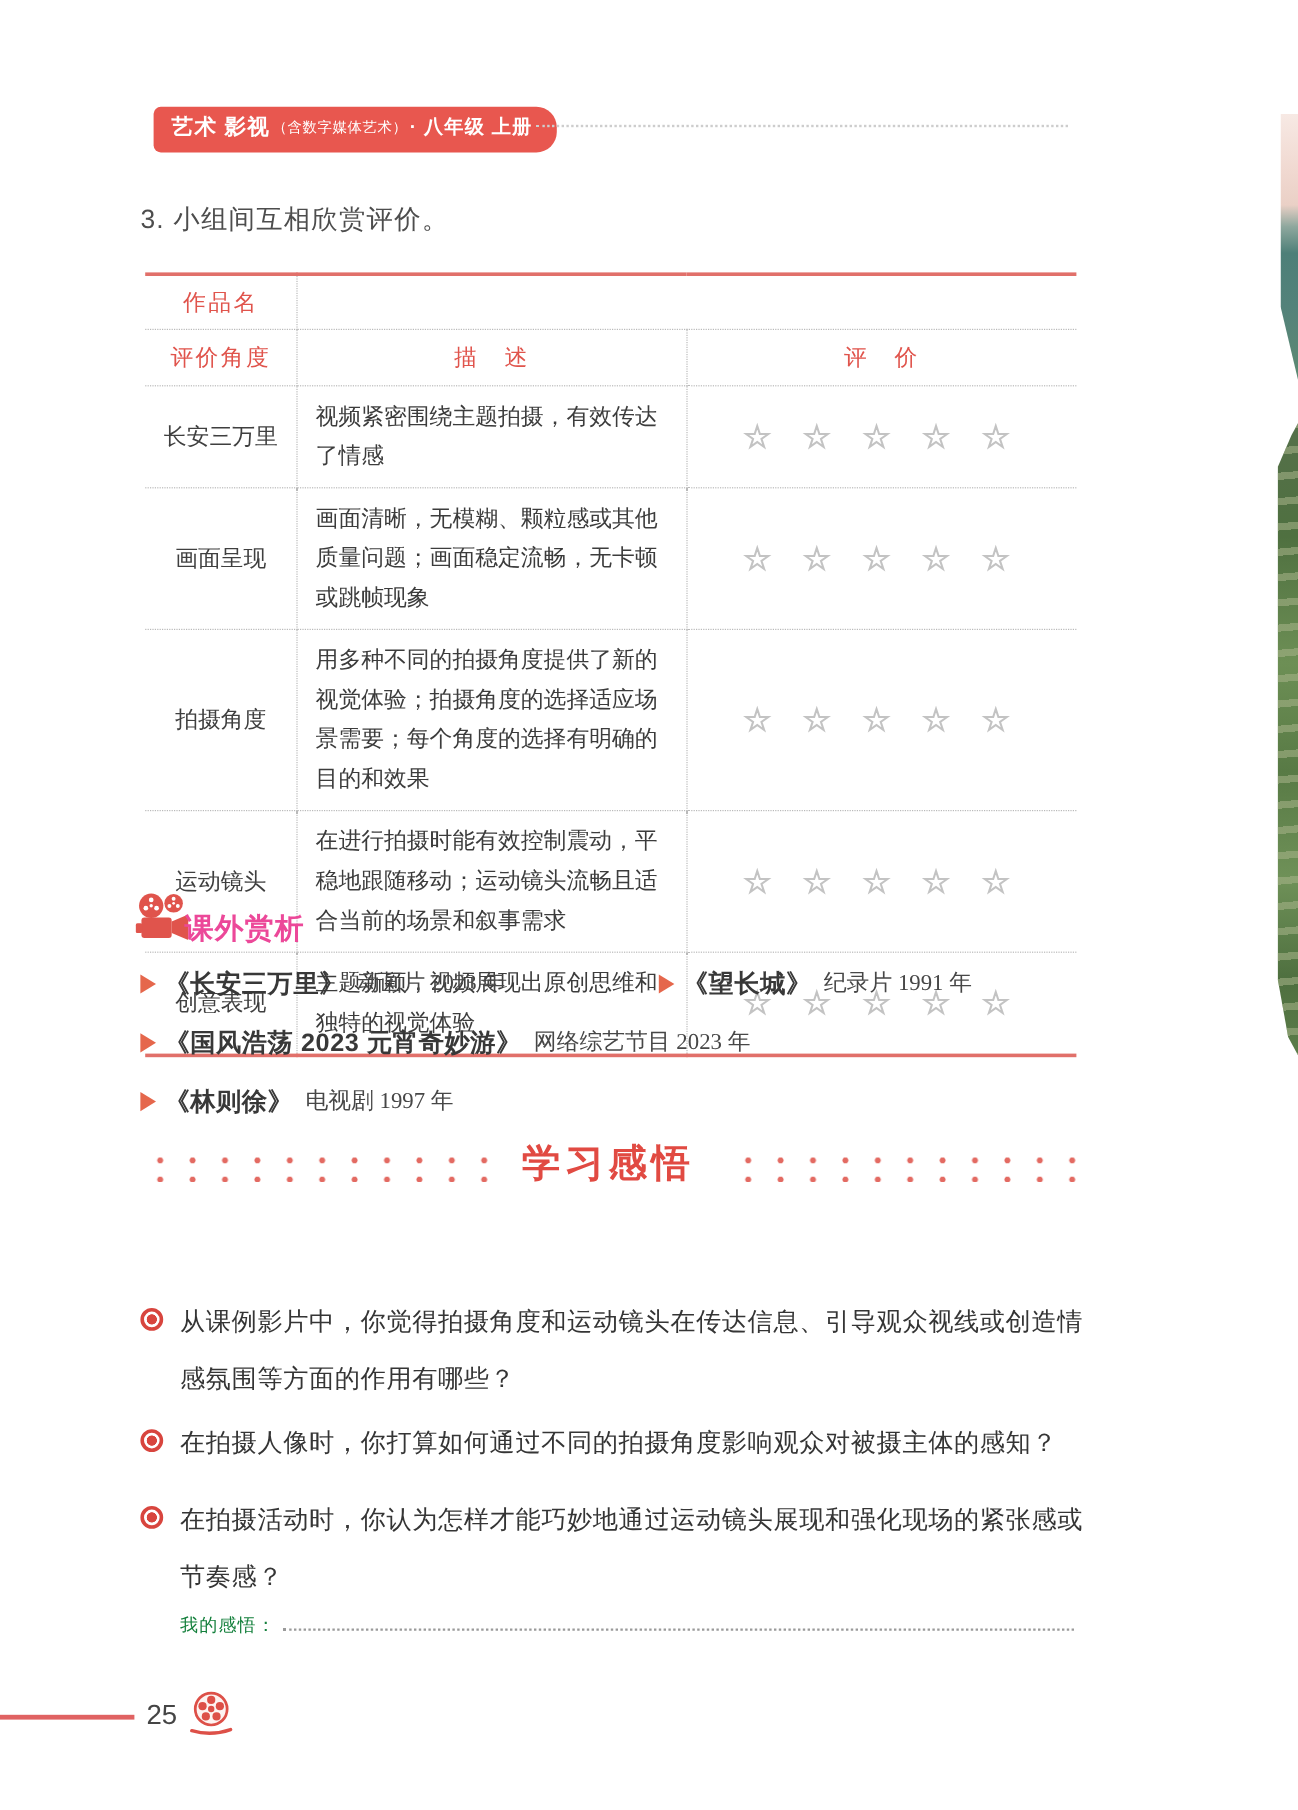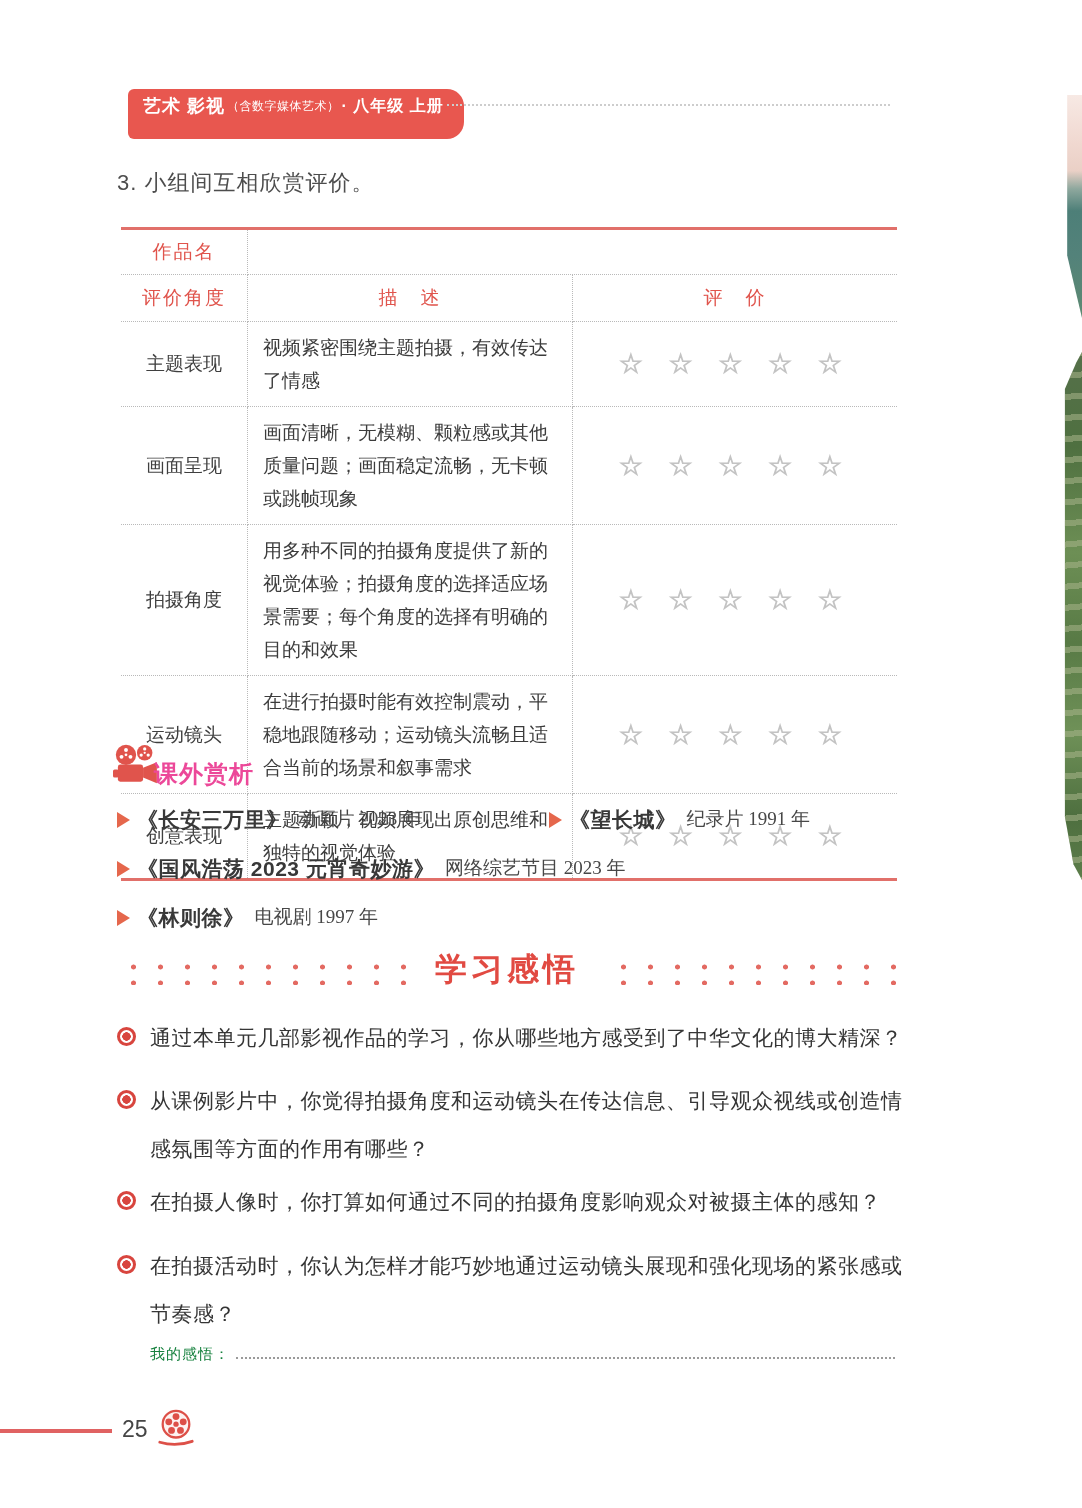--- a/index.html
+++ b/index.html
@@ -5,21 +5,21 @@
   html,body{margin:0;padding:0;background:#ffffff;}
   #page{
     position:relative;width:1082px;height:1508px;background:#ffffff;overflow:hidden;
     font-family:"Liberation Sans", sans-serif;color:#3c3c3c;
   }
   
   .badge{
     position:absolute;left:128px;top:89px;height:34px;
     background:#e8574f;color:#ffffff;
     border-radius:6px 17px 17px 6px;
-    display:inline-flex;align-items:center;padding:0 20px 16px 15px;white-space:nowrap;
+    display:inline-flex;align-items:center;padding:0 20px 4px 15px;white-space:nowrap;
   }
   .badge .b-main{font-size:18px;font-weight:bold;letter-spacing:1px;}
   .badge .b-paren{font-size:12px;margin:16px 2px;letter-spacing:0.5px;}
   .badge .b-grade{font-size:16px;font-weight:bold;letter-spacing:1px;}
   .head-dotted{
     position:absolute;left:447px;top:104px;width:443px;height:0;
     border-top:2px dotted #cdcdcd;
   }
   
   .sec-heading{
@@ -142,21 +142,21 @@
         <tr class="row-workname">
       <td class="col-angle red-cell">作品名</td>
       <td colspan="2"></td>
     </tr>
     <tr class="row-header">
       <td class="col-angle red-cell">评价角度</td>
       <td class="col-desc red-cell">描　述</td>
       <td class="col-stars red-cell">评　价</td>
     </tr>
     <tr class="row-r0">
-      <td class="col-angle">主题表现</td>
+      <td class="col-angle">长安三万里</td>
       <td class="col-desc">
             <span class="desc-text">视频紧密围绕主题拍摄，有效传达了情感</span>
           </td>
       <td class="col-stars"><span class="stars">☆ ☆ ☆ ☆ ☆</span></td>
     </tr>
     <tr class="row-r1">
       <td class="col-angle">画面呈现</td>
       <td class="col-desc">
             <span class="desc-text">画面清晰，无模糊、颗粒感或其他质量问题；画面稳定流畅，无卡顿或跳帧现象</span>
           </td>
@@ -237,24 +237,20 @@
       </div>
     </div>
   </div>
 
   <div class="banner">
     <div class="dotfield"></div>
     <div class="banner-title">学习感悟</div>
     <div class="dotfield"></div>
   </div>
 
-  <div class="question q1">
-    <span class="bullseye"></span>
-    <span>通过本单元几部影视作品的学习，你从哪些地方感受到了中华文化的博大精深？</span>
-  </div>
   <div class="question q2">
     <span class="bullseye"></span>
     <span>从课例影片中，你觉得拍摄角度和运动镜头在传达信息、引导观众视线或创造情感氛围等方面的作用有哪些？</span>
   </div>
   <div class="question q4">
     <span class="bullseye"></span>
     <span>在拍摄活动时，你认为怎样才能巧妙地通过运动镜头展现和强化现场的紧张感或节奏感？</span>
   </div>
   <div class="question q3">
     <span class="bullseye"></span>

